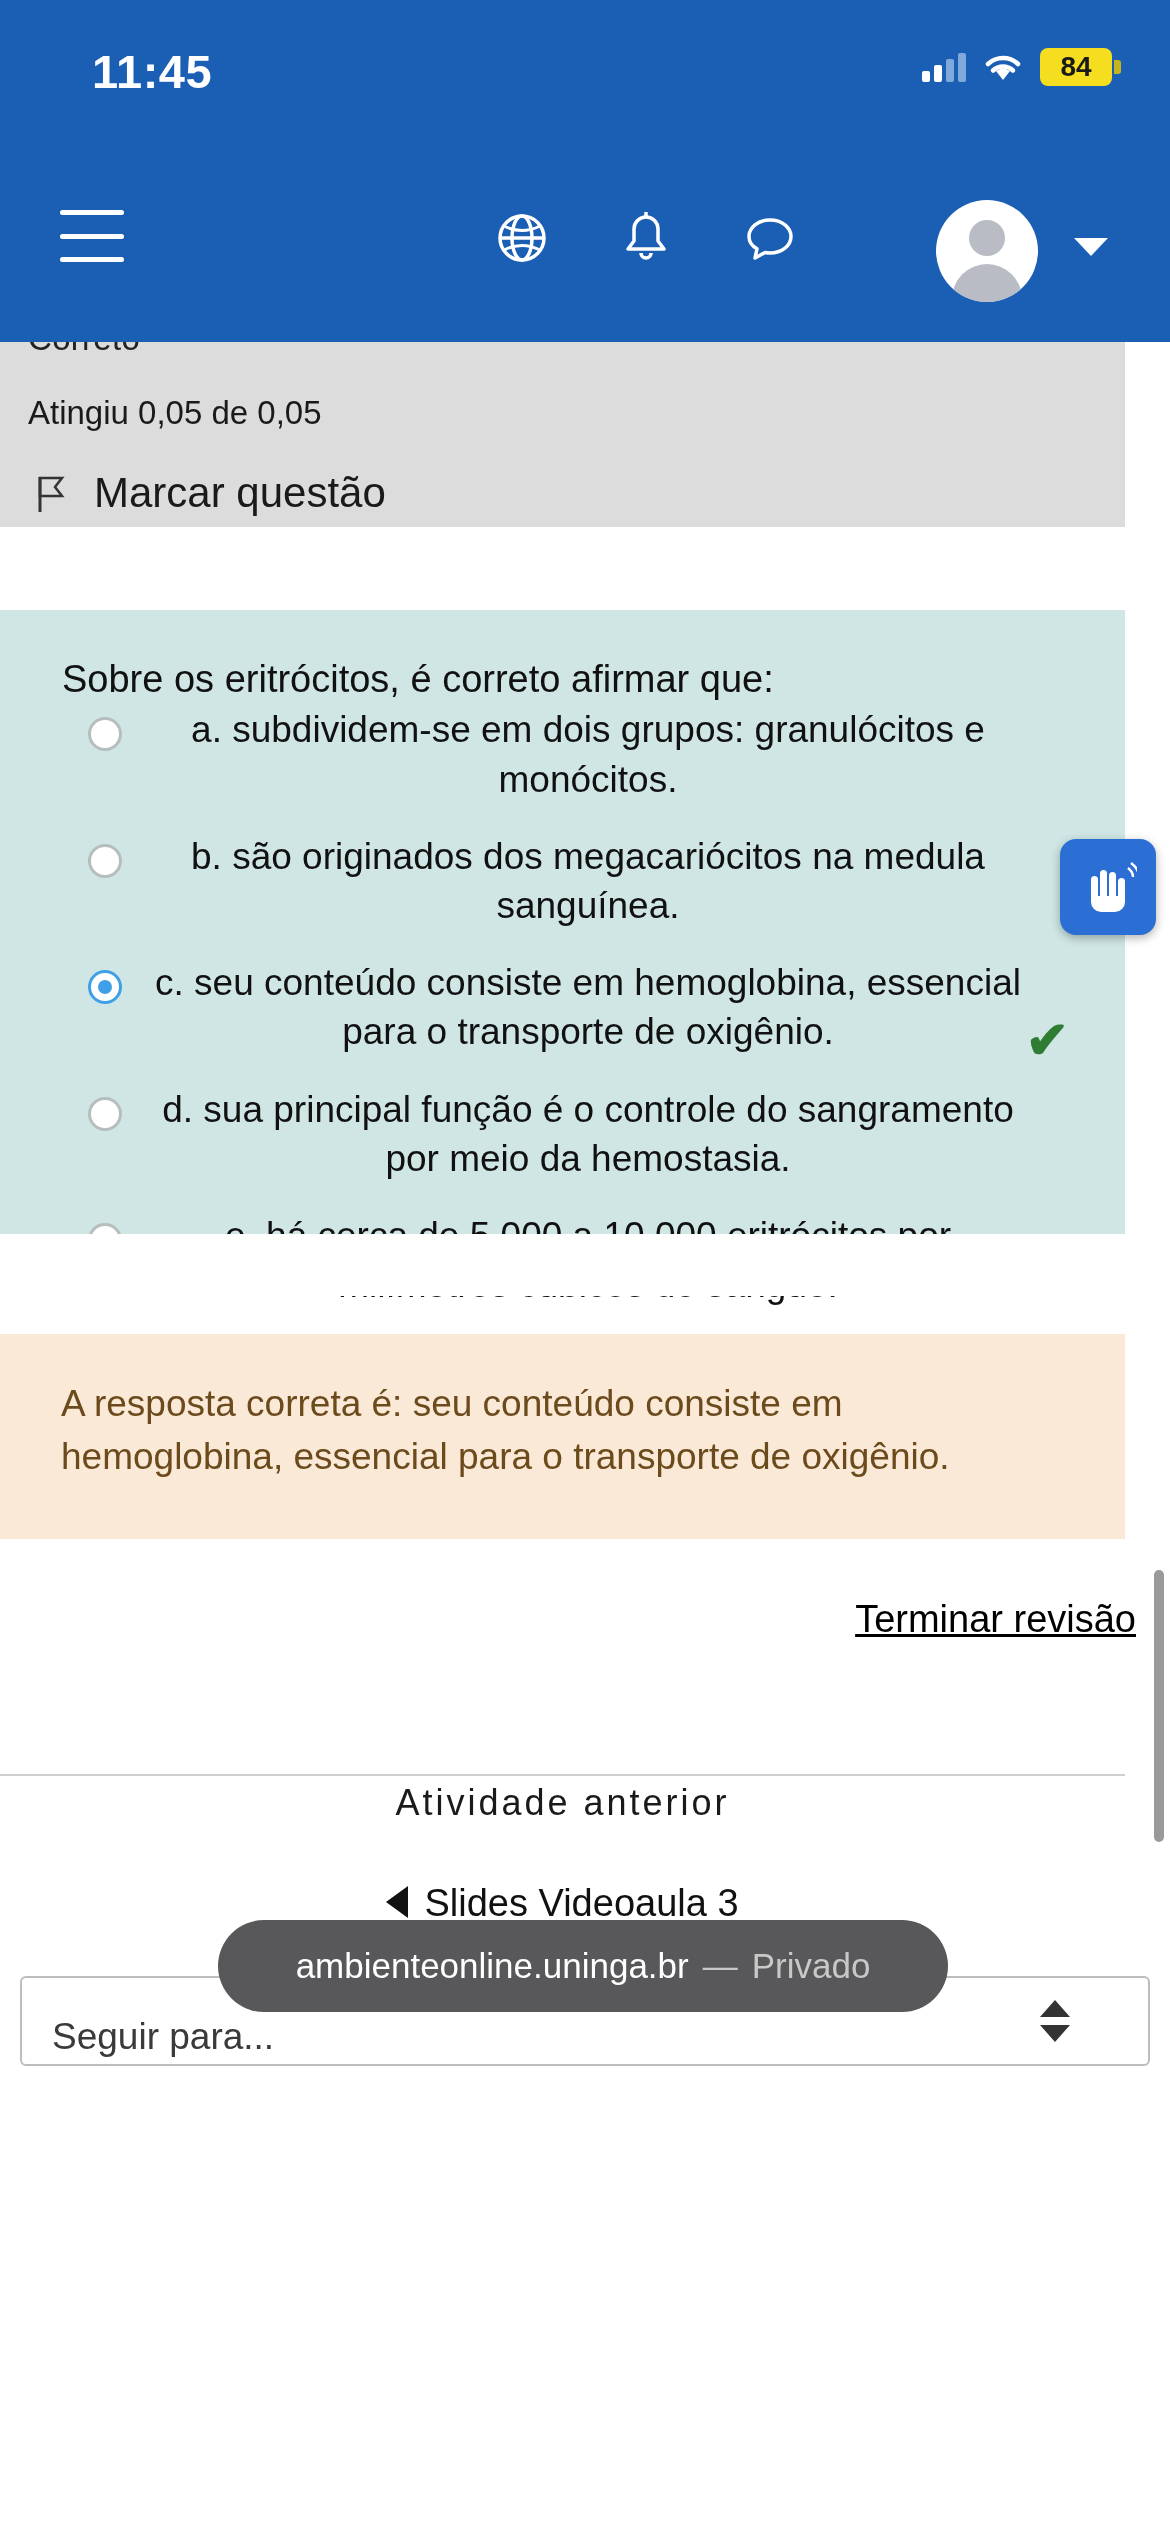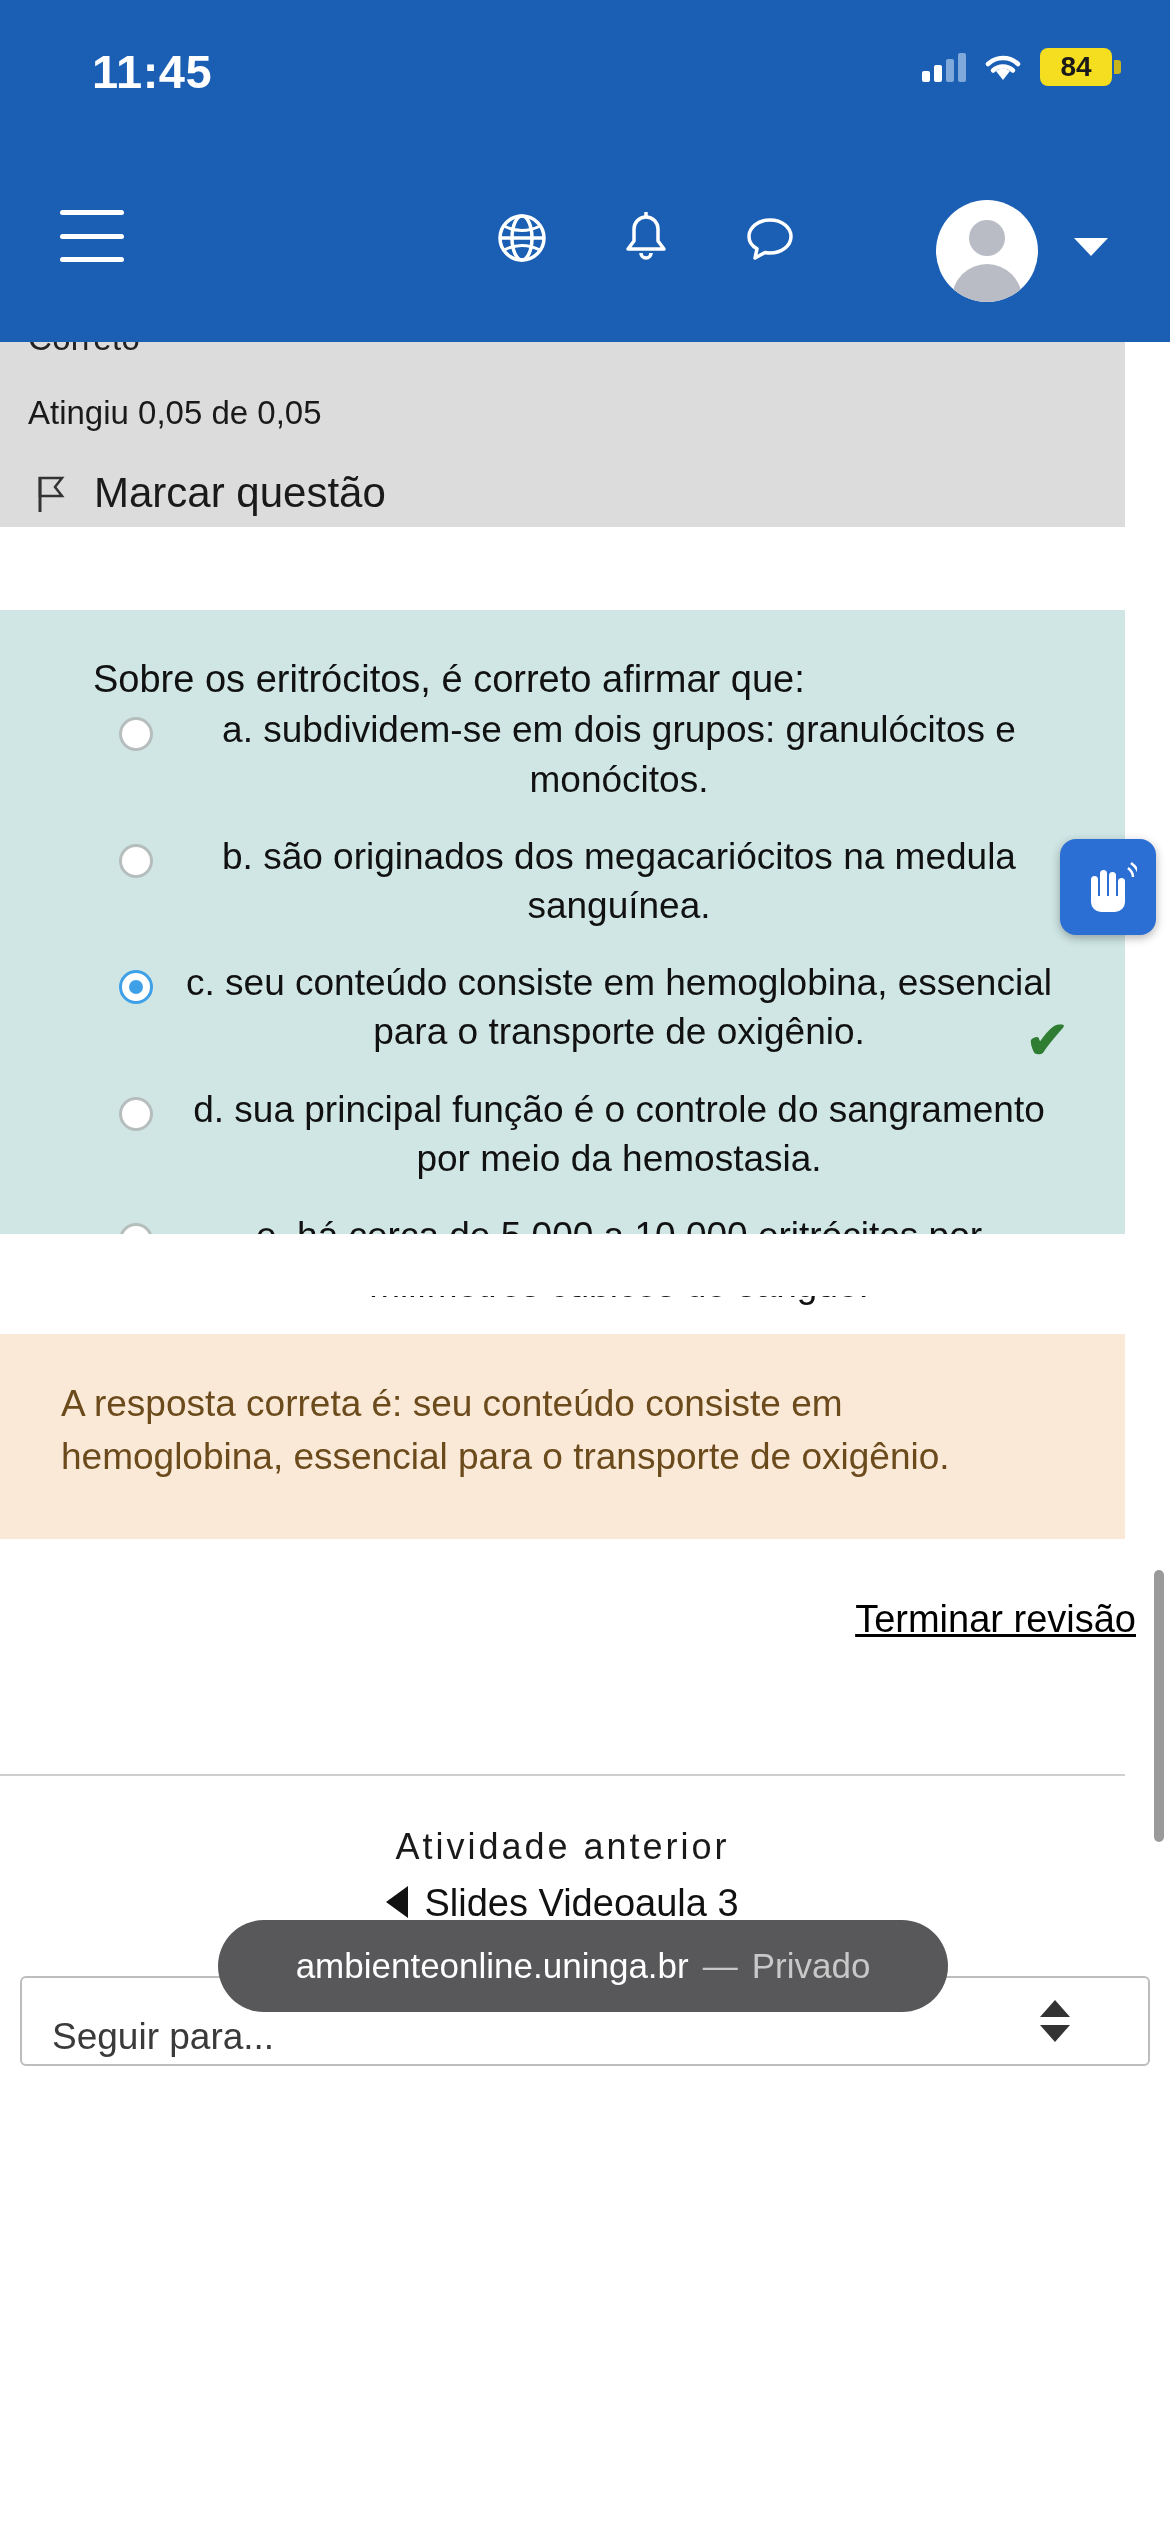--- a/index.html
+++ b/index.html
@@ -167,21 +167,21 @@
     background: #ffffff;
   }
 
   
   .qcard {
     position: absolute;
     top: 268px; left: 0;
     width: 1125px;
     height: 624px;
     background: #cfe6e5;
-    padding: 44px 40px 0 93px;
+    padding: 44px 40px 0 62px;
   }
   .qtext {
     font-size: 38px;
     color: #111111;
     line-height: 1.35;
   }
   .answers {
     text-align: center;
   }
   .ans {
@@ -279,21 +279,21 @@
 
   .divider {
     position: absolute;
     top: 1432px; left: 0;
     width: 1125px; height: 2px;
     background: #cfcfcf;
   }
 
   .nav-prev-label {
     position: absolute;
-    top: 1484px; left: 0;
+    top: 1440px; left: 0;
     width: 1125px;
     text-align: center;
     font-size: 36px;
     letter-spacing: 3px;
     color: #1a1a1a;
   }
   .nav-prev-link {
     position: absolute;
     top: 1540px; left: 0;
     width: 1125px;

